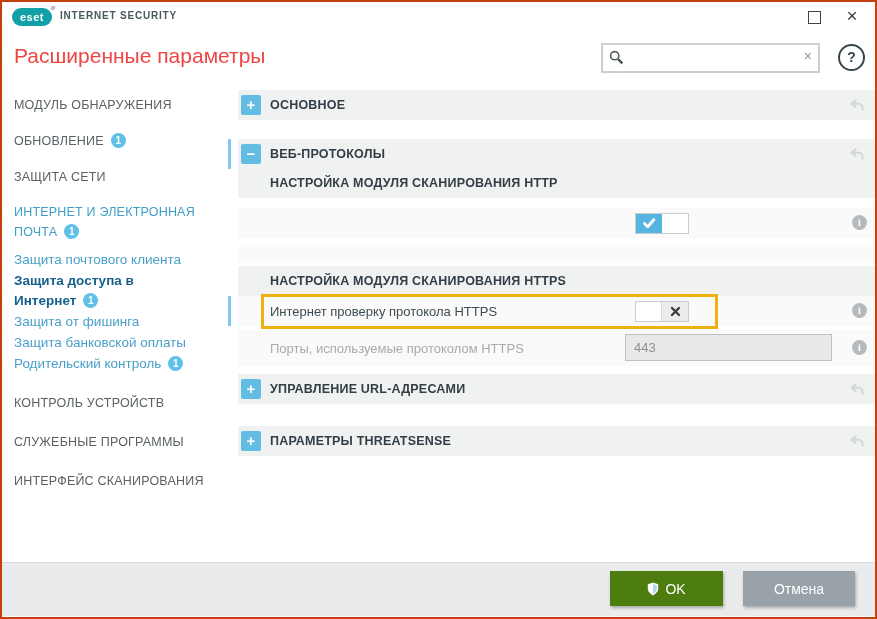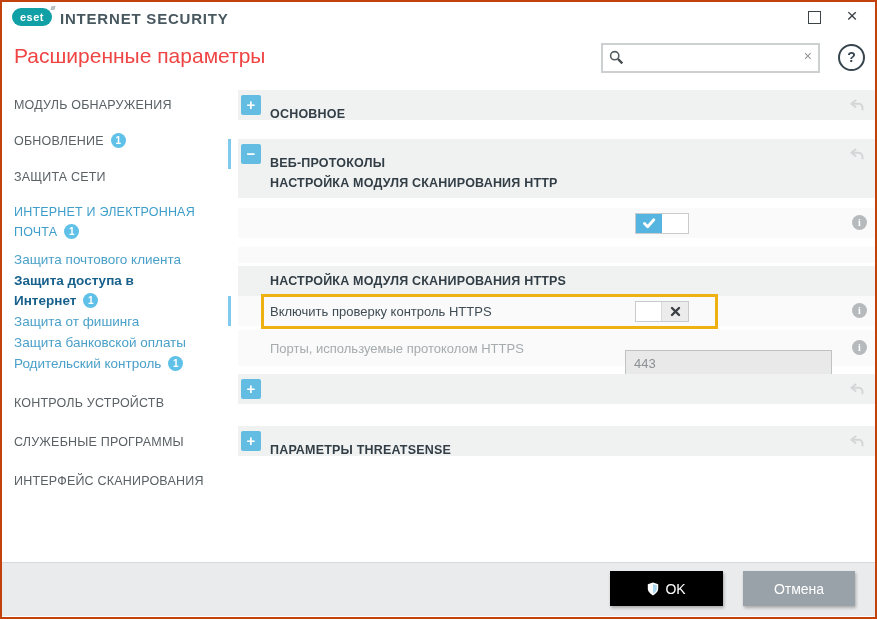--- a/index.html
+++ b/index.html
@@ -11,21 +11,21 @@
   }
   
   .titlebar{position:absolute;left:0;top:0;width:100%;height:30px;background:#fff;}
   .logo{
     position:absolute;left:10px;top:6px;width:40px;height:18px;border-radius:9px;
     background:#11a0a6;color:#fff;font-weight:bold;font-size:11px;line-height:18px;
     text-align:center;letter-spacing:.5px;
   }
   .logo::after{content:"";position:absolute;right:-3px;top:-2px;width:4px;height:4px;background:#b9c0c2;transform:skewX(-18deg);}
   .product{
-    position:absolute;left:58px;top:8px;font-size:15px;font-weight:bold;
+    position:absolute;left:58px;top:8px;font-size:10px;font-weight:bold;
     color:#48585f;letter-spacing:.8px;
   }
   .btn-max{position:absolute;left:806px;top:9px;width:11px;height:11px;border:1px solid #3c4448;background:#fff;cursor:pointer;}
   .btn-close{position:absolute;left:838px;top:2px;width:24px;height:24px;font-size:19px;color:#3c4448;text-align:center;line-height:24px;cursor:pointer;}
   
   .page-title{position:absolute;left:12px;top:42px;font-size:21px;color:#ef4444;}
   .searchbox{
     position:absolute;left:599px;top:41px;width:215px;height:26px;
     border:2px solid #cdd0d1;background:#fff;
   }
@@ -55,51 +55,51 @@
   .sec,.subsec,.row,.band{position:absolute;left:236px;width:637px;box-sizing:border-box;}
   .sec{height:30px;background:#f0f1f1;cursor:pointer;}
   .subsec{height:30px;background:#f0f1f1;}
   .row{height:30px;background:#fafafa;}
   .band{background:#fafafa;}
   .expbtn{
     position:absolute;left:3px;top:5px;width:20px;height:20px;background:#63bce2;
     color:#fff;font-size:15px;font-weight:bold;text-align:center;line-height:19px;
     border-radius:2px;cursor:pointer;
   }
-  .sec-label{position:absolute;left:32px;top:8px;font-size:12.5px;font-weight:bold;color:#323e46;letter-spacing:.2px;margin-top:9px;}
+  .sec-label{position:absolute;left:32px;top:8px;font-size:12.5px;font-weight:bold;color:#323e46;letter-spacing:.2px;}
   .sub-label{position:absolute;left:32px;top:8px;font-size:12.5px;font-weight:bold;color:#323e46;letter-spacing:.2px;}
   .row-label{position:absolute;left:32px;top:8px;font-size:13px;color:#3f4c54;}
   .row-label.disabled{color:#a6abae;}
   .undo{position:absolute;right:10px;top:8px;cursor:pointer;}
   .info-dot{
     position:absolute;right:8px;width:15px;height:15px;border-radius:50%;background:#b6babd;
     color:#fff;font-size:10px;font-weight:bold;text-align:center;line-height:15px;cursor:pointer;
     font-family:"Liberation Serif","DejaVu Serif",serif;
   }
   .strip{position:absolute;left:226px;width:3px;background:#7ec9ec;}
   
   .toggle{position:absolute;left:397px;top:5px;width:52px;height:19px;border:1px solid #c9cccd;display:flex;cursor:pointer;background:#fff;}
   .toggle .half{width:50%;height:100%;display:flex;align-items:center;justify-content:center;}
   .toggle.on .half.l{background:#55b4e0;}
   .toggle.on .half.r{background:#fff;}
   .toggle.off .half.l{background:#fff;border-right:1px solid #d8dadb;box-sizing:border-box;}
   .toggle.off .half.r{background:#ececec;}
   .hl-box{position:absolute;left:259px;top:292px;width:451px;height:29px;border:3px solid #eeb111;pointer-events:none;z-index:5;}
   .ports-input{
-    position:absolute;left:387px;top:20px;width:197px;height:25px;background:#e9e9e9;
+    position:absolute;left:387px;top:4px;width:197px;height:25px;background:#e9e9e9;
     border:1px solid #bfc2c3;color:#8b9094;font-size:13px;padding:0 0 0 8px;
     font-family:inherit;
   }
   
   .footer{position:absolute;left:0;top:560px;width:100%;height:53px;background:#e9ebec;border-top:1px solid #d7d9da;}
   .btn{position:absolute;top:8px;height:35px;border:none;color:#fff;font-size:14px;
     font-family:inherit;cursor:pointer;box-shadow:1px 2px 3px rgba(0,0,0,.28);
     display:flex;align-items:center;justify-content:center;gap:6px;}
   .btn-default{left:16px;width:124px;background:#8f99a0;}
-  .btn-ok{left:608px;width:113px;background:#000000;}
+  .btn-ok{left:608px;width:113px;background:#4d7c0f;}
   .btn-cancel{left:741px;width:112px;background:#9aa2a9;text-align:right;}
 </style>
 </head>
 <body>
 
 <div class="window">
 
   <div class="titlebar">
     <div class="logo">eset</div>
     <div class="product">INTERNET SECURITY</div>
@@ -172,40 +172,41 @@
       </div>
       <div class="info-dot" style="top:7px">i</div>
     </div>
     <div class="band" style="top:245px;height:16px"></div>
 
     <div class="subsec" style="top:264px">
       <div class="sub-label">НАСТРОЙКА МОДУЛЯ СКАНИРОВАНИЯ HTTPS</div>
     </div>
     <div class="strip" style="top:294px;height:30px"></div>
     <div class="row" style="top:294px">
-      <div class="row-label">Включить проверку контроль HTTPS</div>
+      <div class="row-label">Интернет проверку протокола HTTPS</div>
       <div class="toggle off">
         <div class="half l"></div>
         <div class="half r">
           <svg width="11" height="11" viewBox="0 0 11 11">
               <path d="M2 2 L9 9 M9 2 L2 9" stroke="#3a4045" stroke-width="2.4" stroke-linecap="round"></path>
             </svg>
         </div>
       </div>
       <div class="info-dot" style="top:7px">i</div>
     </div>
     <div class="hl-box"></div>
     <div class="row" style="top:328px;height:36px">
       <div class="row-label disabled" style="top:11px">Порты, используемые протоколом HTTPS</div>
       <input class="ports-input" disabled="" value="443" style="">
       <div class="info-dot" style="top:10px">i</div>
     </div>
 
     <div class="sec" style="top:372px">
       <div class="expbtn">+</div>
+      <div class="sec-label">УПРАВЛЕНИЕ URL-АДРЕСАМИ</div>
       <div class="undo">
         <svg width="16" height="13" viewBox="0 0 16 13">
             <path d="M6.5 1.5 L2.5 4.8 L6.5 8" fill="none" stroke="#d3d6d7" stroke-width="2" stroke-linecap="round" stroke-linejoin="round"></path>
             <path d="M2.8 4.8 H9.5 a4 4 0 0 1 4 4 V10.5" fill="none" stroke="#d3d6d7" stroke-width="2" stroke-linecap="round"></path>
           </svg>
       </div>
     </div>
 
     <div class="sec" style="top:424px">
       <div class="expbtn">+</div>

